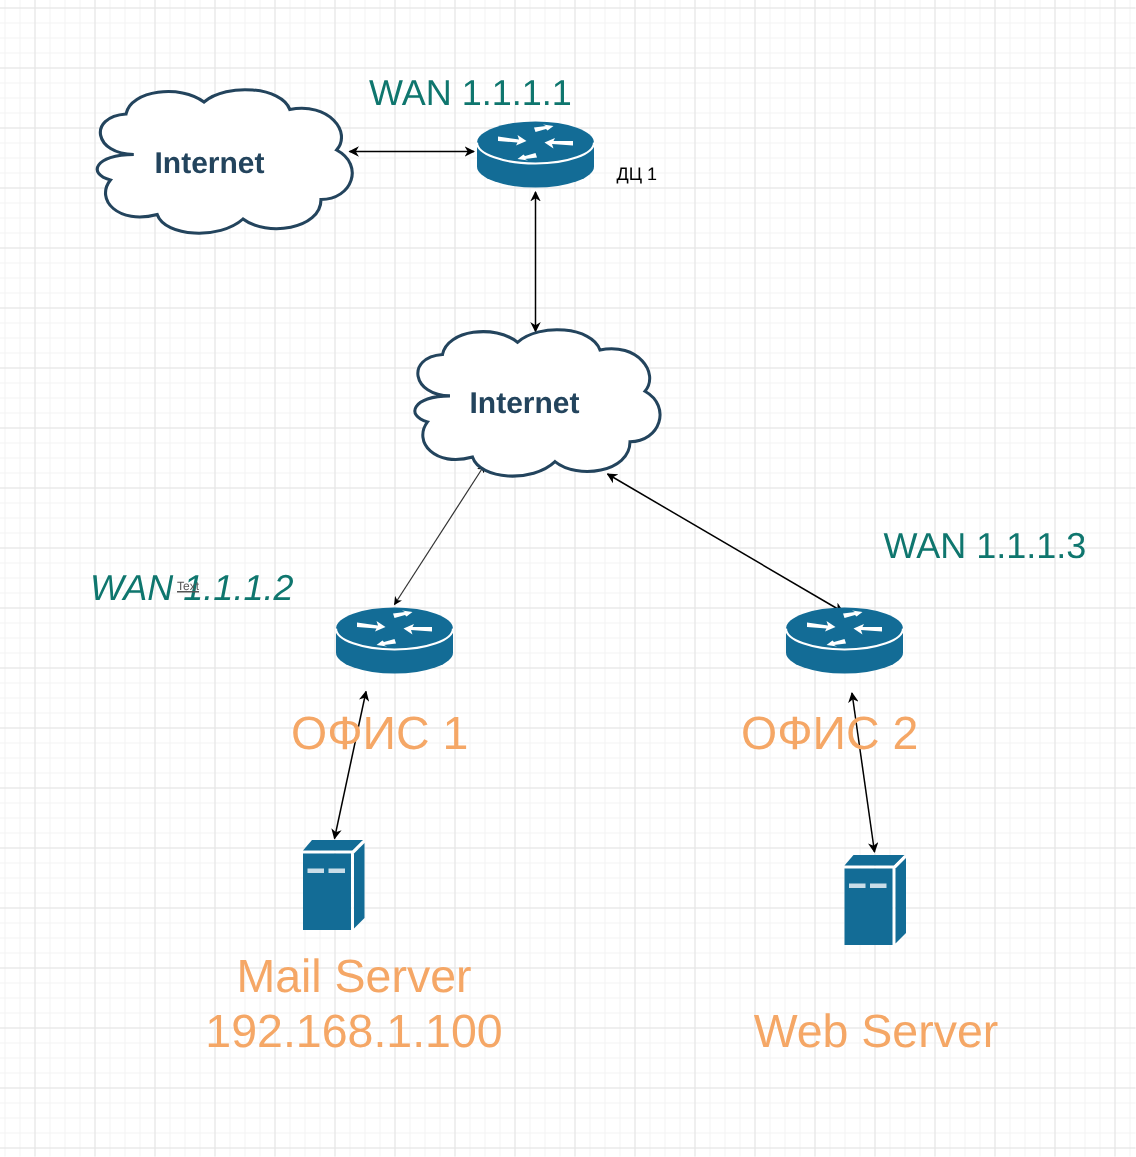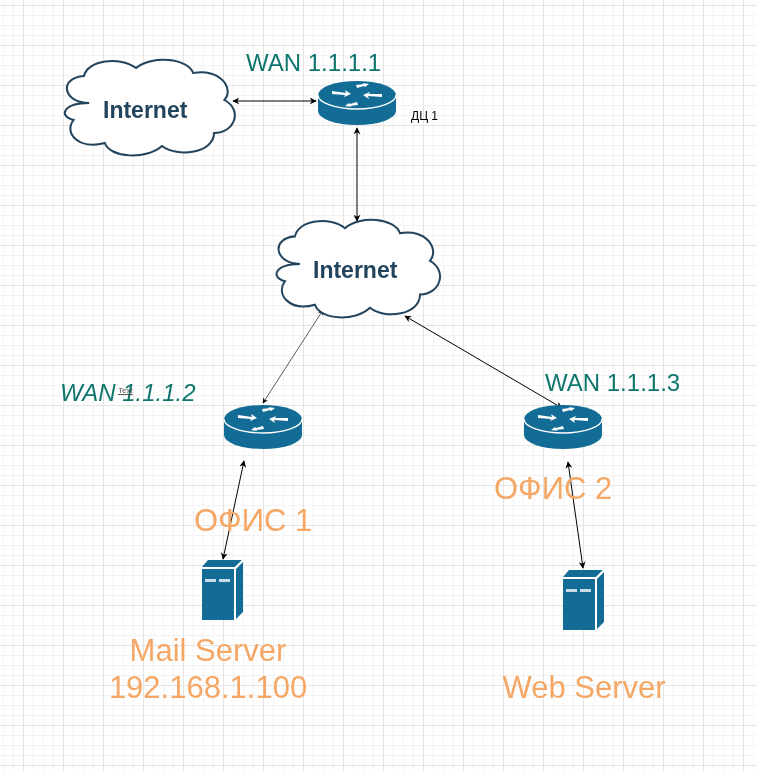--- a/index.html
+++ b/index.html
@@ -15,21 +15,21 @@
     background-position: 23px 5px, 23px 5px, 3px 5px, 3px 5px;
     font-family: "Liberation Sans", sans-serif;
   }
   svg#canvas { position: absolute; left: 0; top: 0; }
   .lbl { position: absolute; white-space: nowrap; line-height: 1; }
   .wan { font-size: 24px; color: #0f766e; }
   .small { font-size: 12px; color: #000; margin-top: 24px; }
   .tiny { font-size: 8px; color: #555; }
   .office { font-size: 31px; color: #f5a766; }
   .server-lbl { font-size: 31px; color: #f5a766; text-align: center; line-height: 1.2; }
-  .cloud-lbl { font-size: 23px; font-weight: bold; color: #23445d; }
+  .cloud-lbl { font-size: 20px; font-weight: bold; color: #23445d; }
 </style>
 </head>
 <body>
 
 <svg id="canvas" width="757" height="771" viewBox="0 0 757 771">
   <defs>
     <marker id="arr" viewBox="0 0 10 10" refX="9" refY="5" markerWidth="7" markerHeight="7" orient="auto-start-reverse">
       <path d="M0,0 L10,5 L0,10 L3,5 z" fill="#000"></path>
     </marker>
     <g id="router-shape">
@@ -88,24 +88,24 @@
 </svg>
 
 <div class="lbl cloud-lbl" style="left:103px;top:99px;">Internet</div>
 <div class="lbl cloud-lbl" style="left:313px;top:259px;">Internet</div>
 
 <div class="lbl wan" style="left:246px;top:51px;">WAN 1.1.1.1</div>
 <div class="lbl small" style="left:411px;top:86px;">ДЦ 1</div>
 
 <div class="lbl wan" style="left:60px;top:381px;font-style:italic;">WAN 1.1.1.2</div>
 <div class="lbl tiny" style="left:118px;top:387px;text-decoration:underline;">Text</div>
-<div class="lbl office" style="left:194px;top:473px;margin-top:32px;">ОФИС 1</div>
+<div class="lbl office" style="left:194px;top:473px;">ОФИС 1</div>
 
-<div class="lbl wan" style="left:545px;top:371px;">WAN 1.1.1.3</div>
+<div class="lbl wan" style="left:545px;top:353px;padding-left:44px;">WAN 1.1.1.3</div>
 <div class="lbl office" style="left:494px;top:473px;">ОФИС 2</div>
 
-<div class="lbl server-lbl" style="left:92px;top:632px;width:232px;text-align:center;">
+<div class="lbl server-lbl" style="left:120px;top:632px;width:232px;text-align:center;">
   <div>Mail Server</div>
   <div>192.168.1.100</div>
 </div>
 <div class="lbl server-lbl" style="left:468px;top:642px;width:232px;margin-top:27px;">
   <div>Web Server</div>
 </div>
 
 </body></html>

